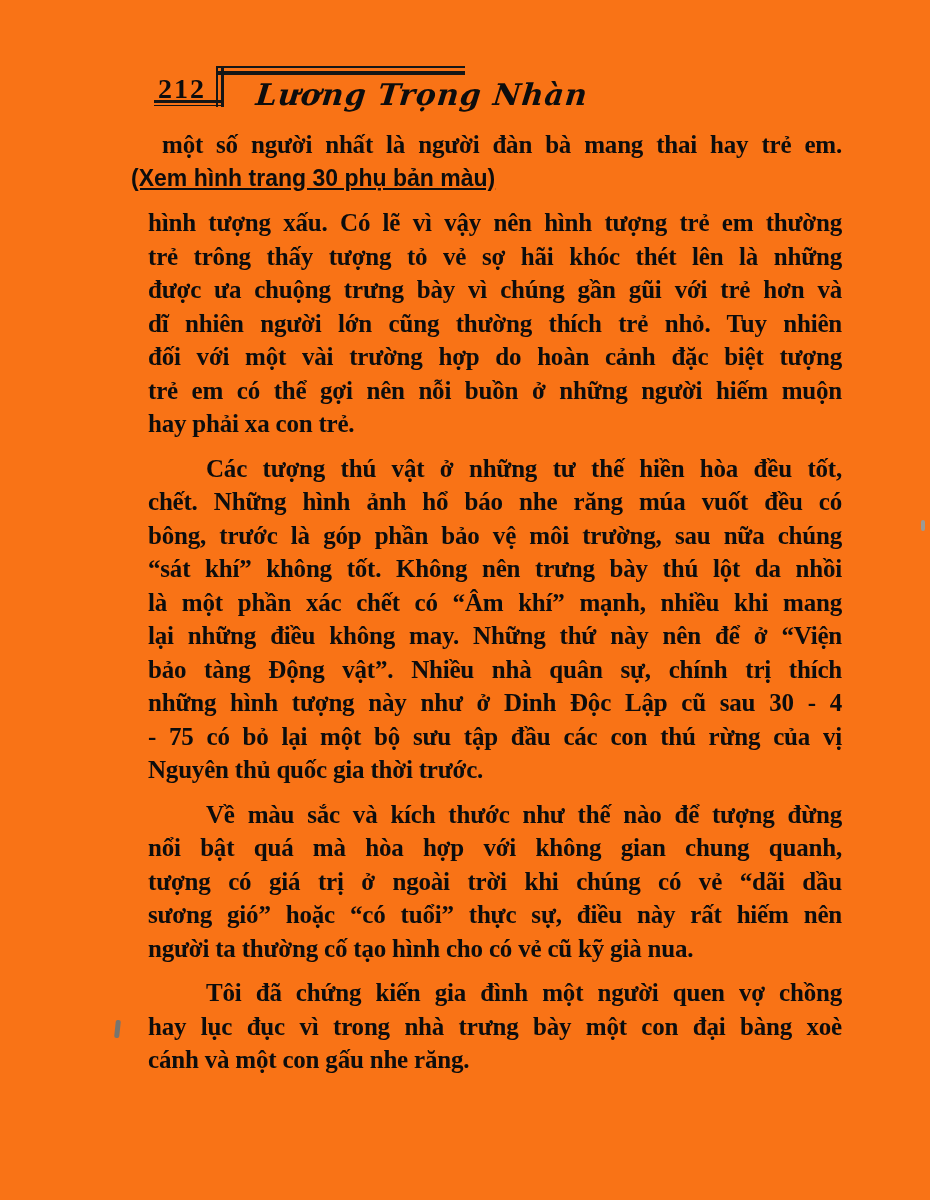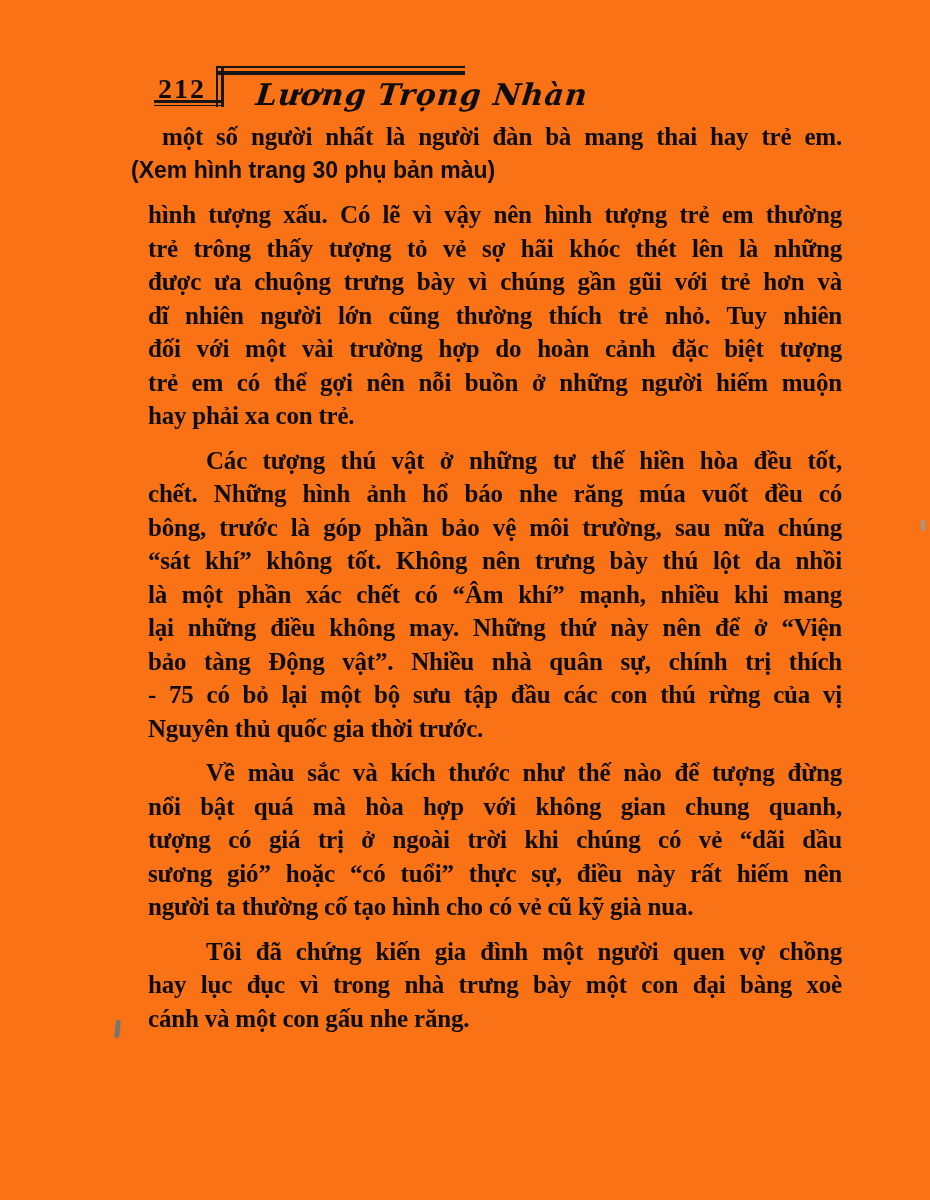--- a/index.html
+++ b/index.html
@@ -30,31 +30,31 @@
   .author-name {
     position:absolute; left:256px; top:78px;
     font-family:"DejaVu Serif", serif;
     font-style:italic; font-weight:bold;
     font-size:30px; line-height:34px; letter-spacing:1px;
     transform:skewX(-6deg);
   }
 
   
   .body-text {
-    position:absolute; left:148px; top:120px; width:694px;
+    position:absolute; left:148px; top:128px; width:694px;
     font-size:25px; font-weight:bold; line-height:33.5px;
     letter-spacing:-0.2px;
   }
   .para { margin:0; }
   .para.body { margin-top:11px; }
   .line { text-align:justify; text-align-last:justify; }
   .line.last { text-align-last:left; }
   .para.continuation .line { padding-left:14px; text-align-last:justify; }
   .para.body .line.first { text-indent:58px; }
-  .para.note { margin-top:0; }
+  .para.note { margin-top:0;text-decoration:underline; }
   .para.note .line {
     font-family:"Liberation Sans", sans-serif;
     font-size:23px; font-weight:bold; letter-spacing:0;
     margin-left:-17px; text-align:left; text-align-last:left;
   }
 
   
   .artifact { position:absolute; background:#8a8a86; border-radius:2px; }
   .artifact-1 { left:115px; top:1020px; width:5px; height:18px; transform:rotate(6deg); background:#77756f; }
   .artifact-2 { left:921px; top:520px;  width:4px; height:11px; background:#9c9a94; }
@@ -89,20 +89,21 @@
         <div class="line last">hay phải xa con trẻ.</div>
       </div>
       <div class="para body">
         <div class="line first">Các tượng thú vật ở những tư thế hiền hòa đều tốt,</div>
         <div class="line">chết. Những hình ảnh hổ báo nhe răng múa vuốt đều có</div>
         <div class="line">bông, trước là góp phần bảo vệ môi trường, sau nữa chúng</div>
         <div class="line">“sát khí” không tốt. Không nên trưng bày thú lột da nhồi</div>
         <div class="line">là một phần xác chết có “Âm khí” mạnh, nhiều khi mang</div>
         <div class="line">lại những điều không may. Những thứ này nên để ở “Viện</div>
         <div class="line">bảo tàng Động vật”. Nhiều nhà quân sự, chính trị thích</div>
+        <div class="line">những hình tượng này như ở Dinh Độc Lập cũ sau 30 - 4</div>
         <div class="line">- 75 có bỏ lại một bộ sưu tập đầu các con thú rừng của vị</div>
         <div class="line last">Nguyên thủ quốc gia thời trước.</div>
       </div>
       <div class="para body">
         <div class="line first">Về màu sắc và kích thước như thế nào để tượng đừng</div>
         <div class="line">nổi bật quá mà hòa hợp với không gian chung quanh,</div>
         <div class="line">tượng có giá trị ở ngoài trời khi chúng có vẻ “dãi dầu</div>
         <div class="line">sương gió” hoặc “có tuổi” thực sự, điều này rất hiếm nên</div>
         <div class="line last">người ta thường cố tạo hình cho có vẻ cũ kỹ già nua.</div>
       </div>

